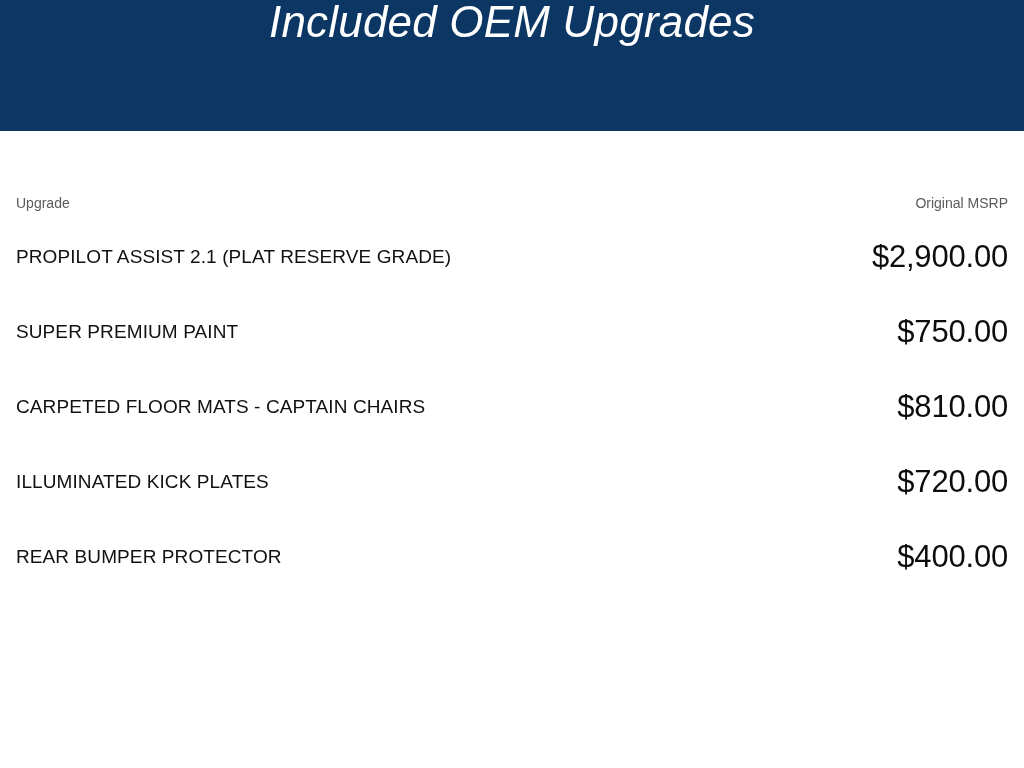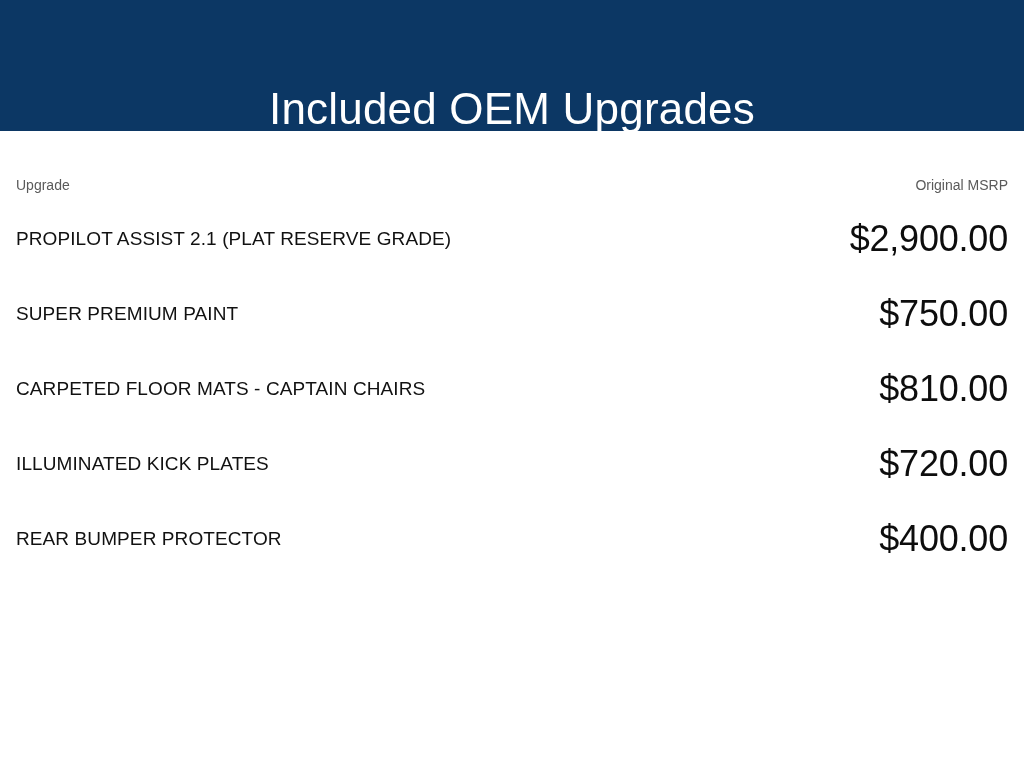--- a/index.html
+++ b/index.html
@@ -26,22 +26,23 @@
 
   
   .banner {
     position: absolute;
     top: 0;
     left: 0;
     width: 1024px;
     height: 131px;
     background: #0c3764;
     display: flex;
-    align-items: flex-end;
+    align-items: flex-start;
     justify-content: center;
+    font-style: italic;
   }
   .banner-title {
     color: #ffffff;
     font-size: 44px;
     font-weight: 400;
     letter-spacing: 0.2px;
     line-height: 1;
     text-align: center;
     white-space: nowrap;
   }
@@ -53,20 +54,21 @@
     left: 0;
     width: 1024px;
     padding: 0 16px 0 16px;
     box-sizing: border-box;
   }
 
   table.upgrades {
     width: 992px;
     border-collapse: collapse;
     table-layout: fixed;
+    margin-top: 18px;
   }
 
   table.upgrades col.c-name { width: 620px; }
   table.upgrades col.c-price { width: 372px; }
 
   thead th {
     font-weight: 400;
     color: #5a5a5a;
     font-size: 14px;
     padding: 0;
@@ -93,21 +95,21 @@
   td.cell-name {
     text-align: left;
     font-size: 19px;
     font-weight: 400;
     color: #111111;
     letter-spacing: 0.1px;
     white-space: nowrap;
   }
   td.cell-price {
     text-align: right;
-    font-size: 36px;
+    font-size: 31px;
     font-weight: 400;
     color: #0d0d0d;
     letter-spacing: -0.2px;
     white-space: nowrap;
   }
 
   
   .disclaimer {
     position: absolute;
     left: 16px;

